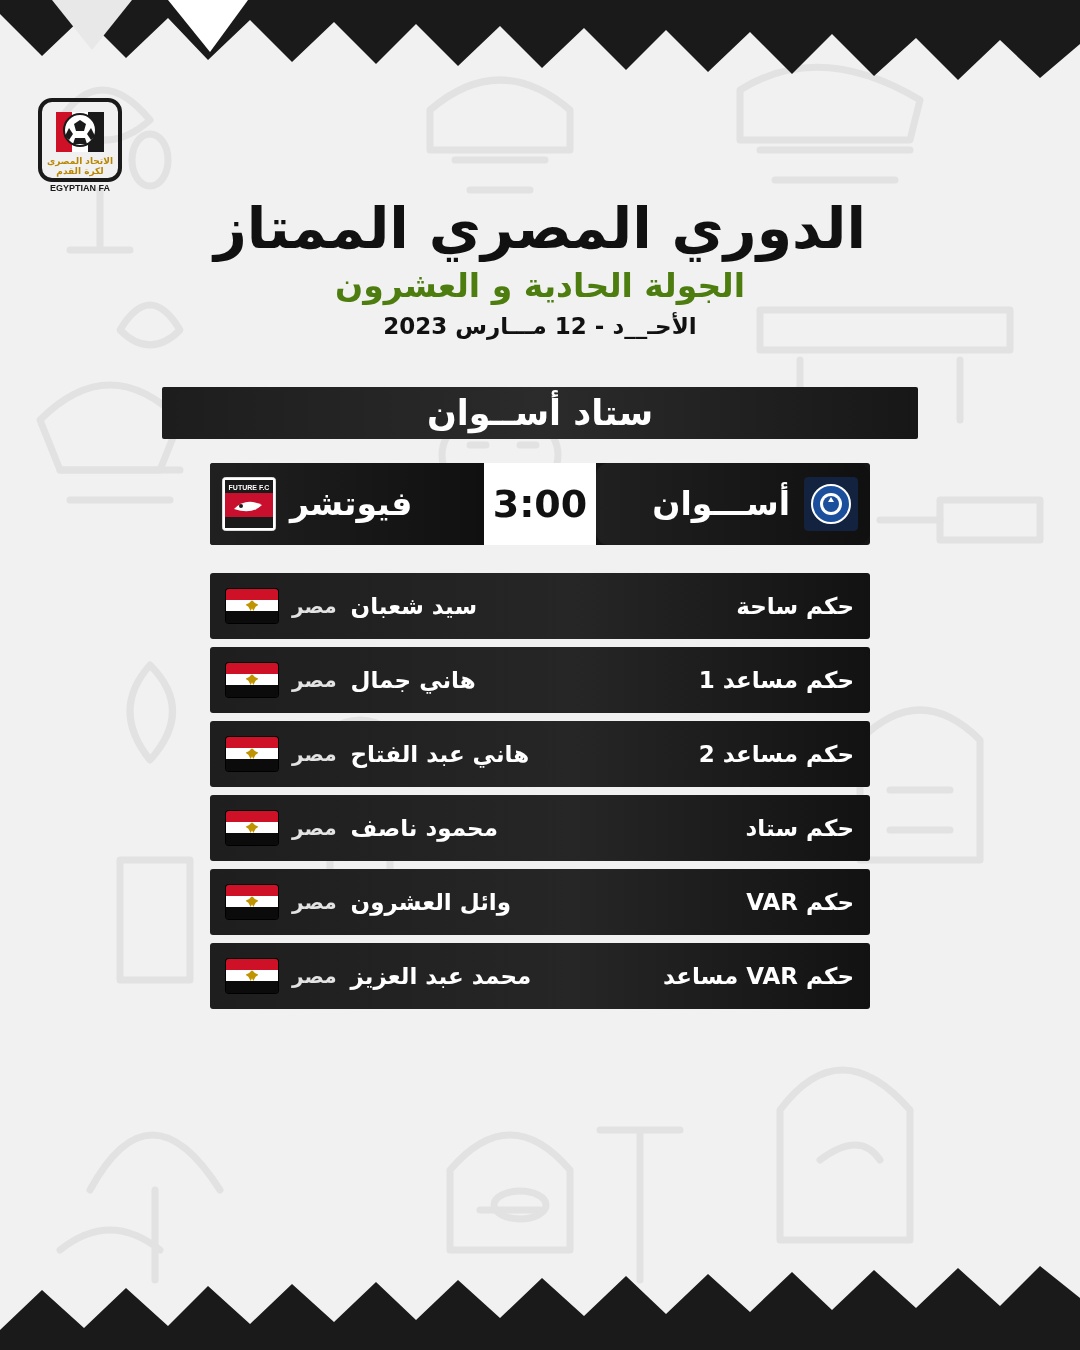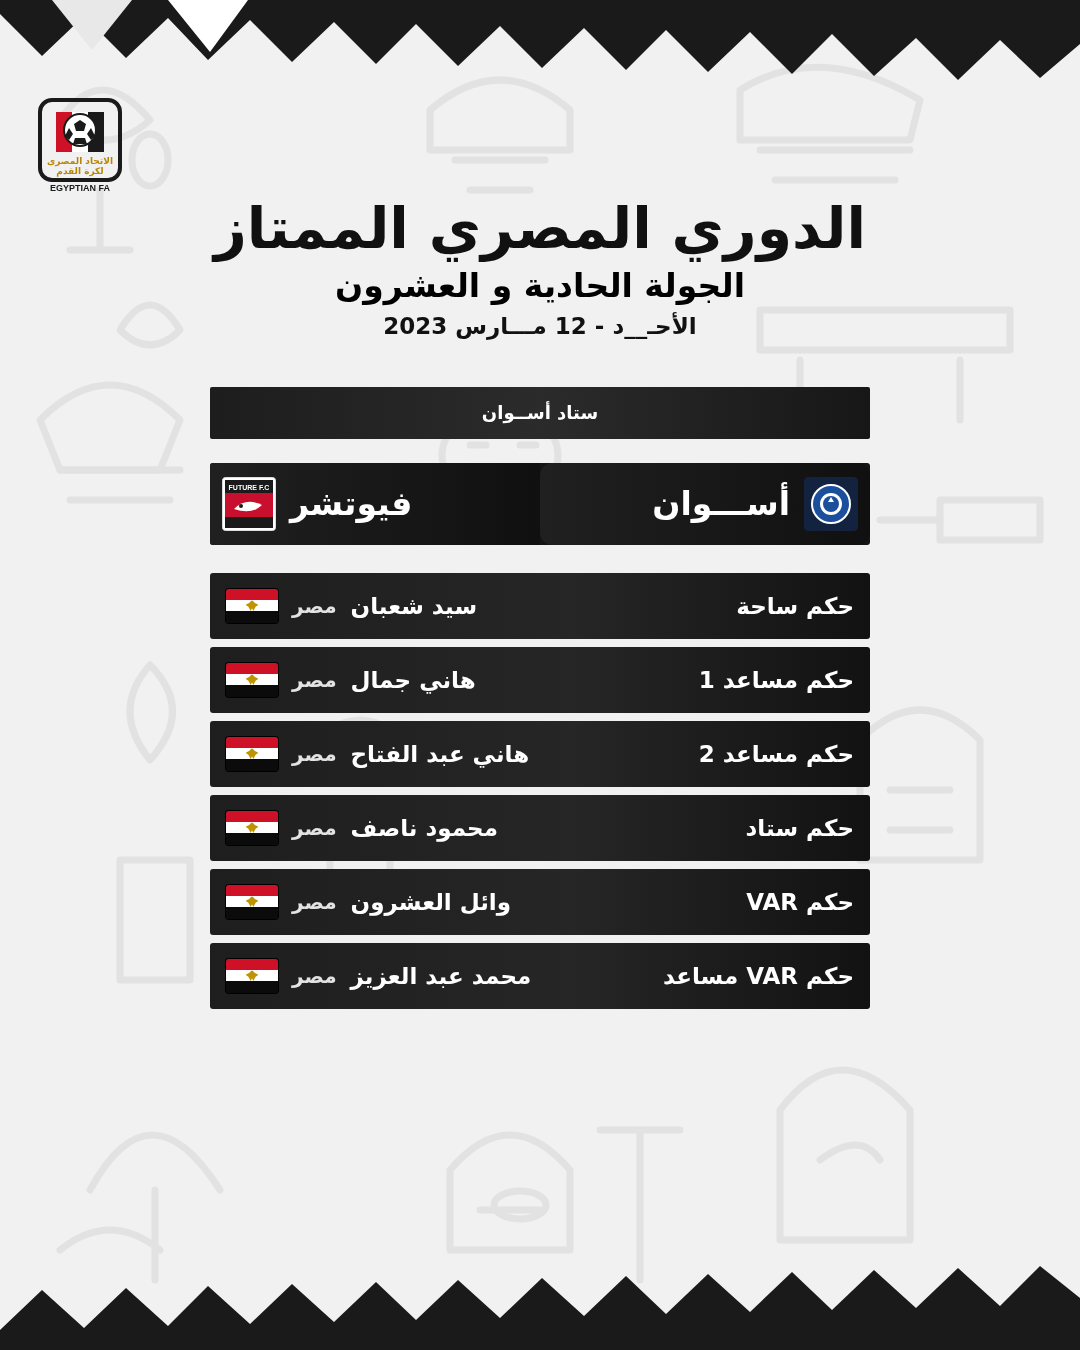--- a/index.html
+++ b/index.html
@@ -72,37 +72,37 @@
     font-size: 57px;
     font-weight: bold;
     letter-spacing: -1px;
     line-height: 1.15;
     color: #111;
   }
   .round-title {
     font-size: 33px;
     font-weight: bold;
     margin-top: 4px;
-    color: #000000;
+    color: #4d7c0f;
   }
   .date-title {
     font-size: 23px;
     font-weight: bold;
     margin-top: 8px;
     color: #111;
   }
 
   
   .stadium-bar {
     margin-top: 48px;
-    width: 660px;
+    width: 756px;
     height: 52px;
     background: linear-gradient(90deg,#1d1d1d 0%, #2b2b2b 50%, #171717 100%);
     color: #ffffff;
-    font-size: 18px;
+    font-size: 35px;
     font-weight: bold;
     display: flex;
     align-items: center;
     justify-content: center;
     border-radius: 2px;
   }
 
   
   .match-row {
     margin-top: 24px;
@@ -309,20 +309,21 @@
           <rect x="0" y="0" width="54" height="54" rx="4" fill="#13233f"></rect>
           <circle cx="27" cy="27" r="19" fill="#1b4f9c" stroke="#ffffff" stroke-width="2"></circle>
           <circle cx="27" cy="27" r="11" fill="#ffffff"></circle>
           <circle cx="27" cy="27" r="8" fill="#1b4f9c"></circle>
           <path d="M27 20 l3 5 h-6z" fill="#ffffff"></path>
         </svg>
       </span>
       <span class="team-name">أســـوان</span>
     </div>
 
+    <div class="time-cell">3:00</div>
 
     <div class="team-cell left">
       <span class="team-name">فيوتشر</span>
       <span class="team-badge">
         <svg viewBox="0 0 54 54" aria-hidden="true">
           <rect x="0" y="0" width="54" height="54" rx="4" fill="#ffffff" stroke="#b9b9b9" stroke-width="1"></rect>
           <rect x="3" y="3" width="48" height="13" fill="#1a1a1a"></rect>
           <text x="27" y="13" font-size="7" font-family="Liberation Sans, sans-serif" fill="#ffffff" text-anchor="middle" font-weight="bold">FUTURE F.C</text>
           <rect x="3" y="16" width="48" height="24" fill="#c8102e"></rect>
           <path d="M12 32 q12 -12 28 -4 q-10 10 -28 4 z" fill="#ffffff"></path>

